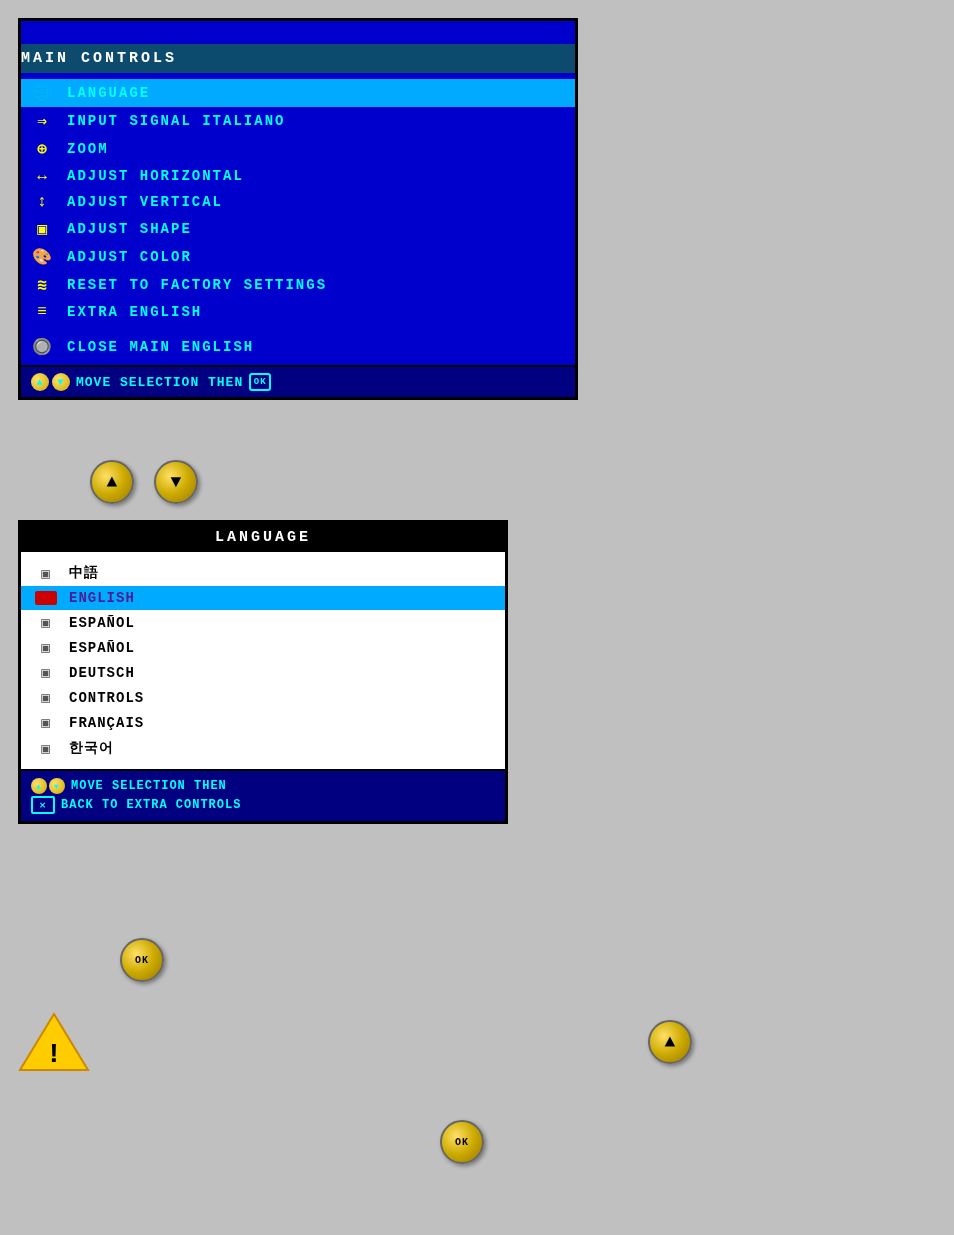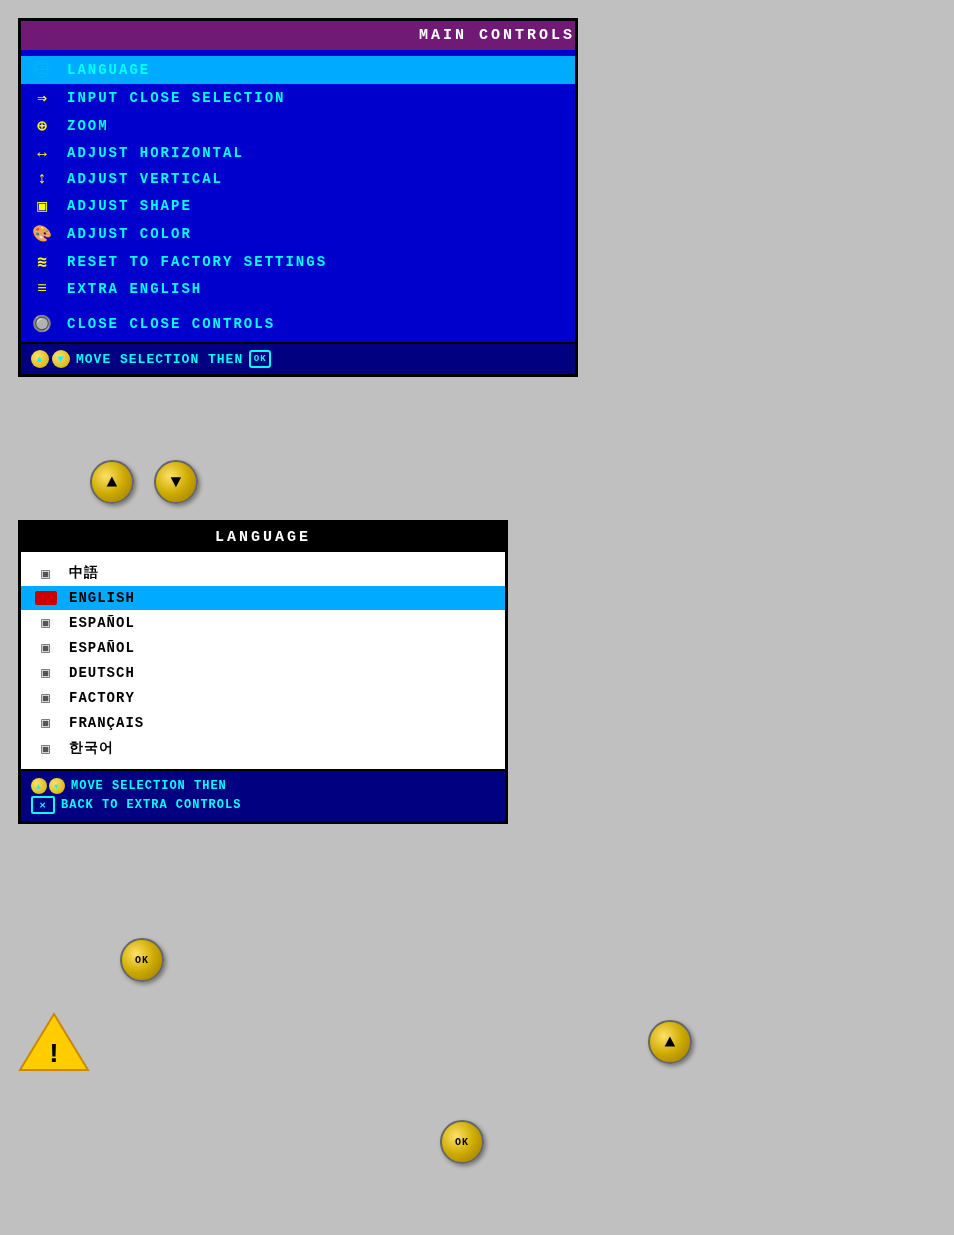--- a/index.html
+++ b/index.html
@@ -14,27 +14,28 @@
     
     .main-controls-panel {
       position: absolute;
       top: 18px;
       left: 18px;
       width: 560px;
       border: 3px solid #000;
       background: #0000cc;
     }
     .main-controls-title {
-      background: #701a75;
+      background: #0c4a6e;
       color: #fff;
-      text-align: right;
+      text-align: left;
       font-size: 15px;
       font-weight: bold;
       padding: 6px 0;
       letter-spacing: 3px;
+      margin-top: 23px;
     }
     .menu-items {
       padding: 6px 0;
     }
     .menu-item {
       display: flex;
       align-items: center;
       padding: 4px 10px;
       color: #00ffff;
       font-size: 14px;
@@ -122,21 +123,21 @@
       align-items: center;
       padding: 4px 14px;
       color: #000;
       font-size: 14px;
       font-weight: bold;
       letter-spacing: 1px;
       cursor: pointer;
     }
     .lang-item.selected {
       background: #00aaff;
-      color: #000000;
+      color: #4c1d95;
     }
     .lang-item .icon {
       margin-right: 12px;
       font-size: 14px;
       min-width: 22px;
       text-align: center;
       color: #555;
     }
     .lang-item.selected .icon {
       color: #cc0000;
@@ -243,21 +244,21 @@
   <div class="main-controls-title">MAIN  CONTROLS</div>
   <div class="menu-items">
 
     <div class="menu-item selected">
       <span class="icon">🌐</span>
       <span>LANGUAGE</span>
     </div>
 
     <div class="menu-item">
       <span class="icon">⇒</span>
-      <span>INPUT  CLOSE  SELECTION</span>
+      <span>INPUT  SIGNAL  ITALIANO</span>
     </div>
 
     <div class="menu-item">
       <span class="icon">⊕</span>
       <span>ZOOM</span>
     </div>
 
     <div class="menu-item">
       <span class="icon">↔</span>
       <span>ADJUST  HORIZONTAL</span>
@@ -284,21 +285,21 @@
     </div>
 
     <div class="menu-item">
       <span class="icon">≡</span>
       <span>EXTRA  ENGLISH</span>
     </div>
   </div>
 
   <div class="close-item">
     <span class="icon">🔘</span>
-    <span>CLOSE  CLOSE  CONTROLS</span>
+    <span>CLOSE  MAIN  ENGLISH</span>
   </div>
 
   <div class="bottom-bar">
     <span style="display:inline-flex;gap:3px;">
       <span style="width:18px;height:18px;border-radius:50%;background:radial-gradient(circle at 35% 35%,#ffe066,#ccaa00);display:inline-flex;align-items:center;justify-content:center;font-size:10px;">▲</span>
       <span style="width:18px;height:18px;border-radius:50%;background:radial-gradient(circle at 35% 35%,#ffe066,#ccaa00);display:inline-flex;align-items:center;justify-content:center;font-size:10px;">▼</span>
     </span>
     <span>MOVE  SELECTION  THEN</span>
     <span class="okd-icon">OK</span>
   </div>
@@ -333,21 +334,21 @@
       <span>ESPAÑOL</span>
     </div>
 
     <div class="lang-item">
       <span class="icon" style="color:#555;">▣</span>
       <span>DEUTSCH</span>
     </div>
 
     <div class="lang-item">
       <span class="icon" style="color:#555;">▣</span>
-      <span>FACTORY</span>
+      <span>CONTROLS</span>
     </div>
 
     <div class="lang-item">
       <span class="icon" style="color:#555;">▣</span>
       <span>FRANÇAIS</span>
     </div>
 
     <div class="lang-item">
       <span class="icon" style="color:#555;">▣</span>
       <span>한국어</span>

